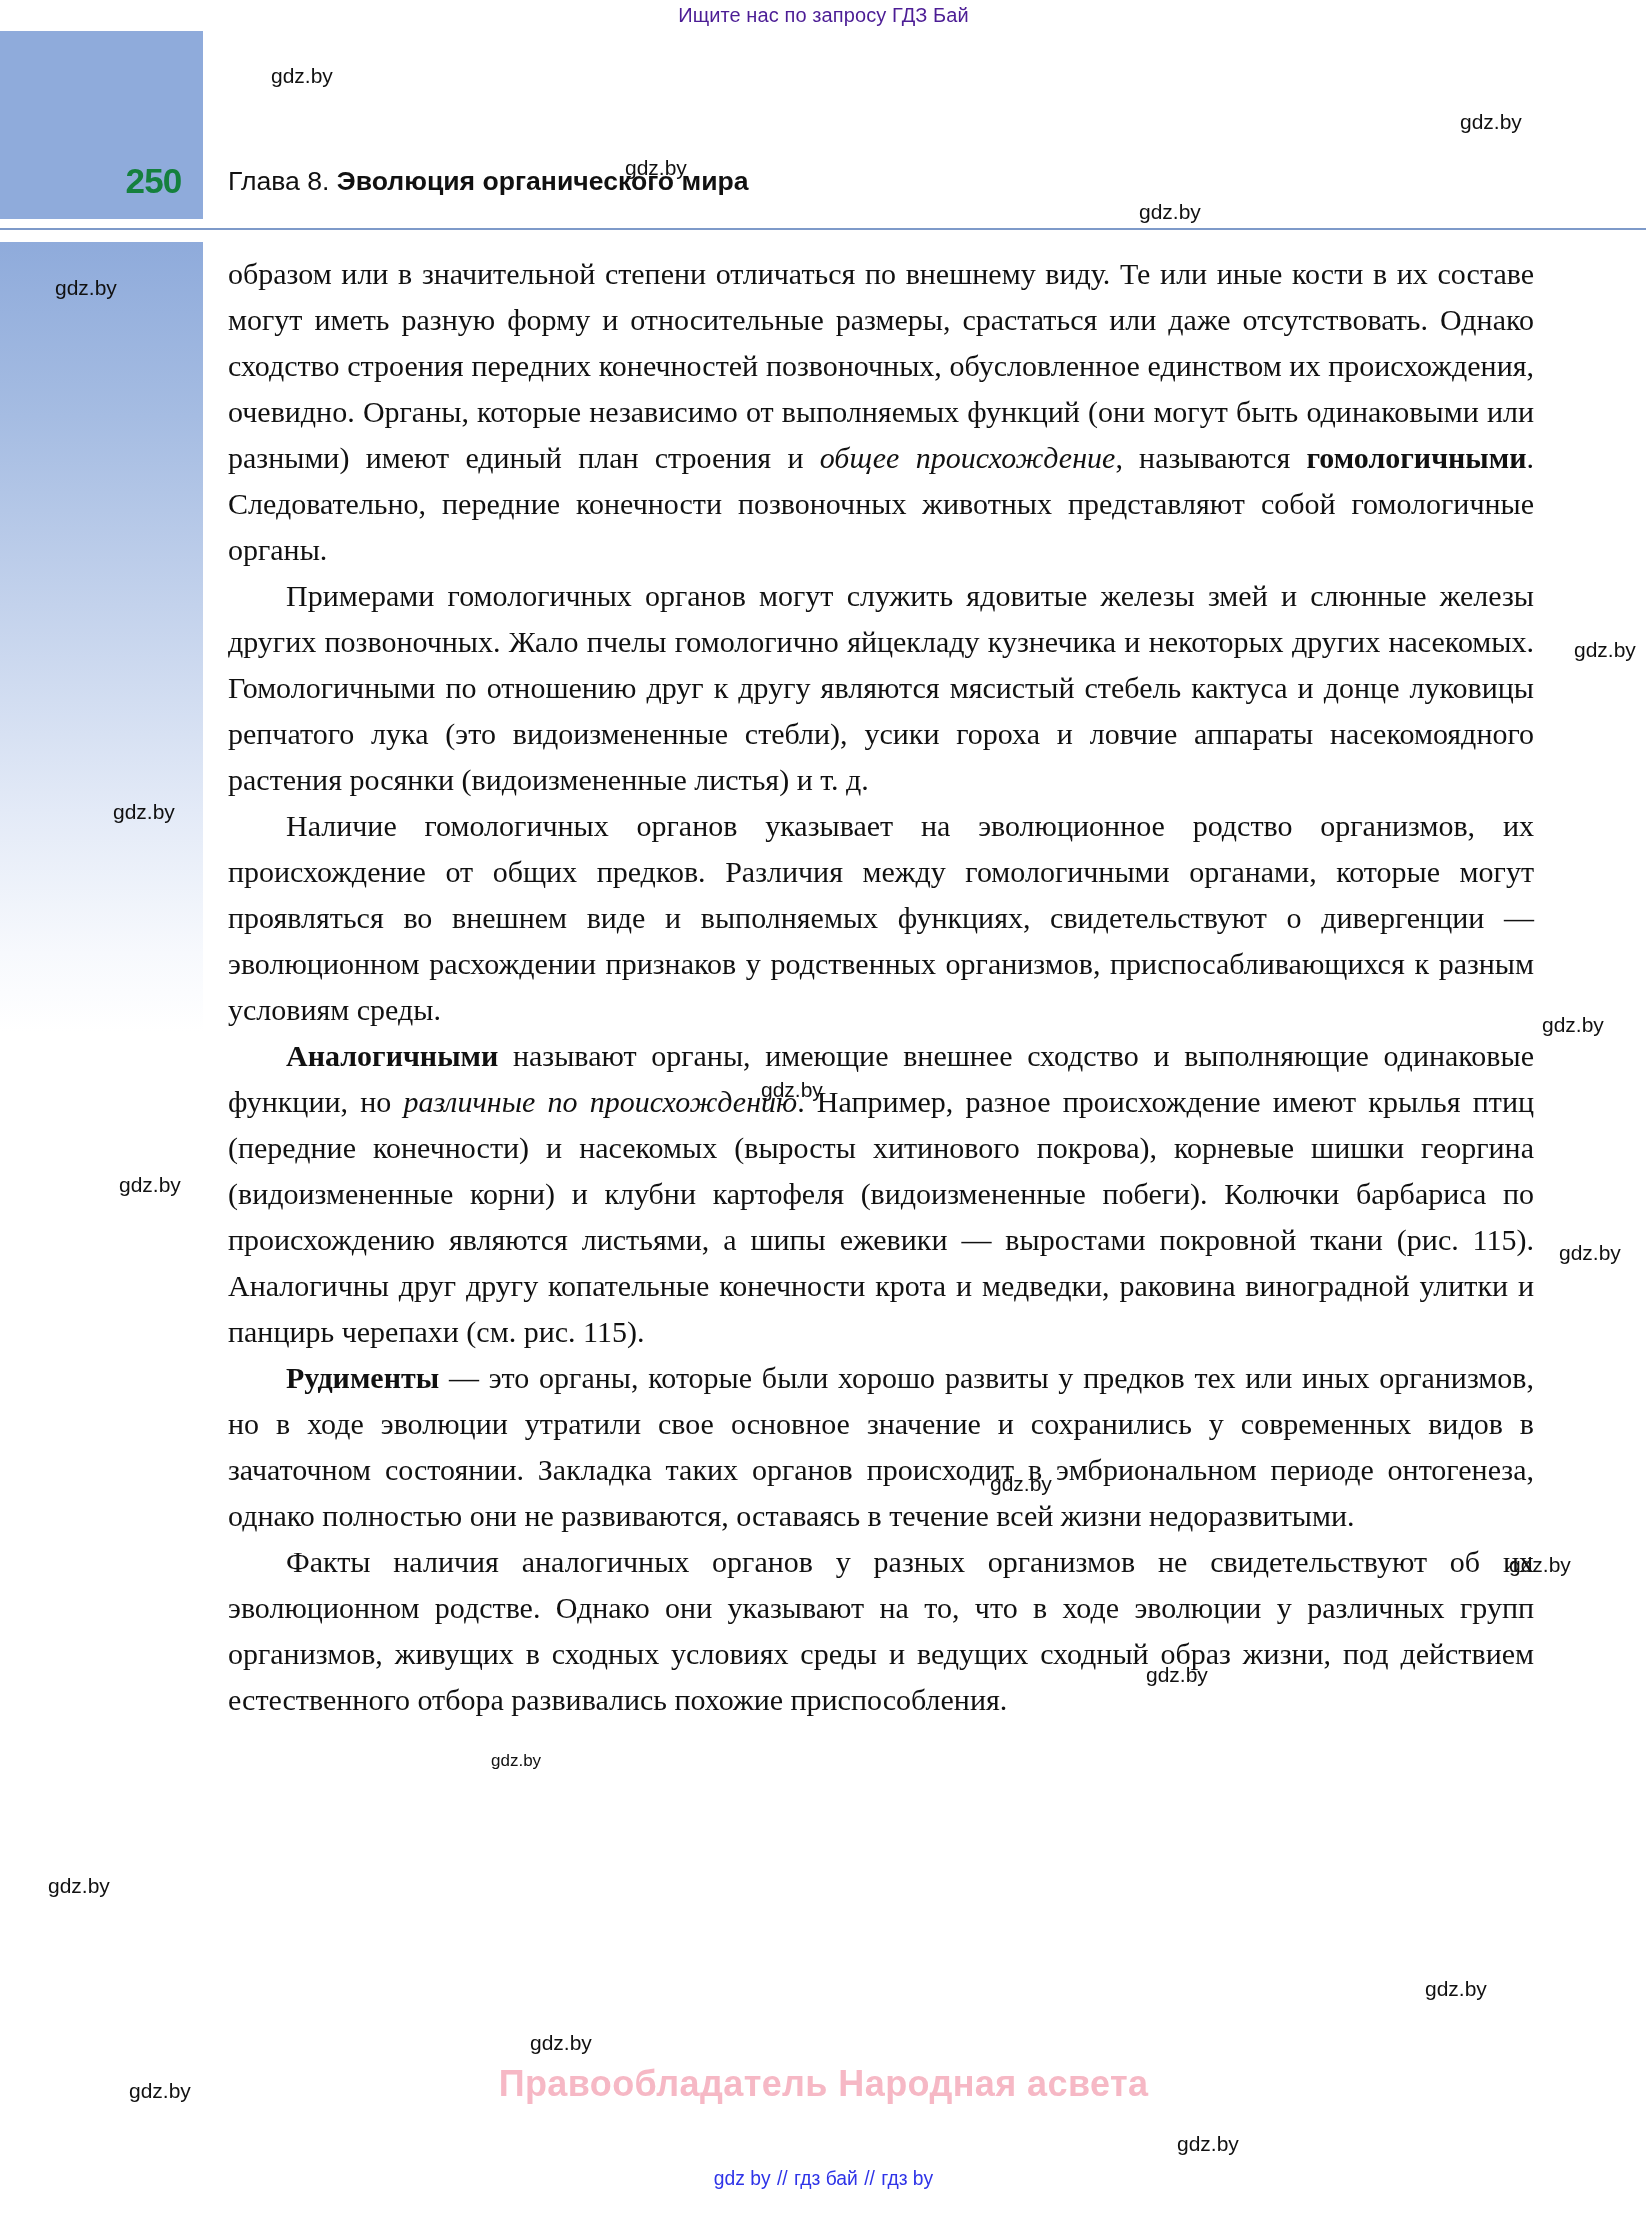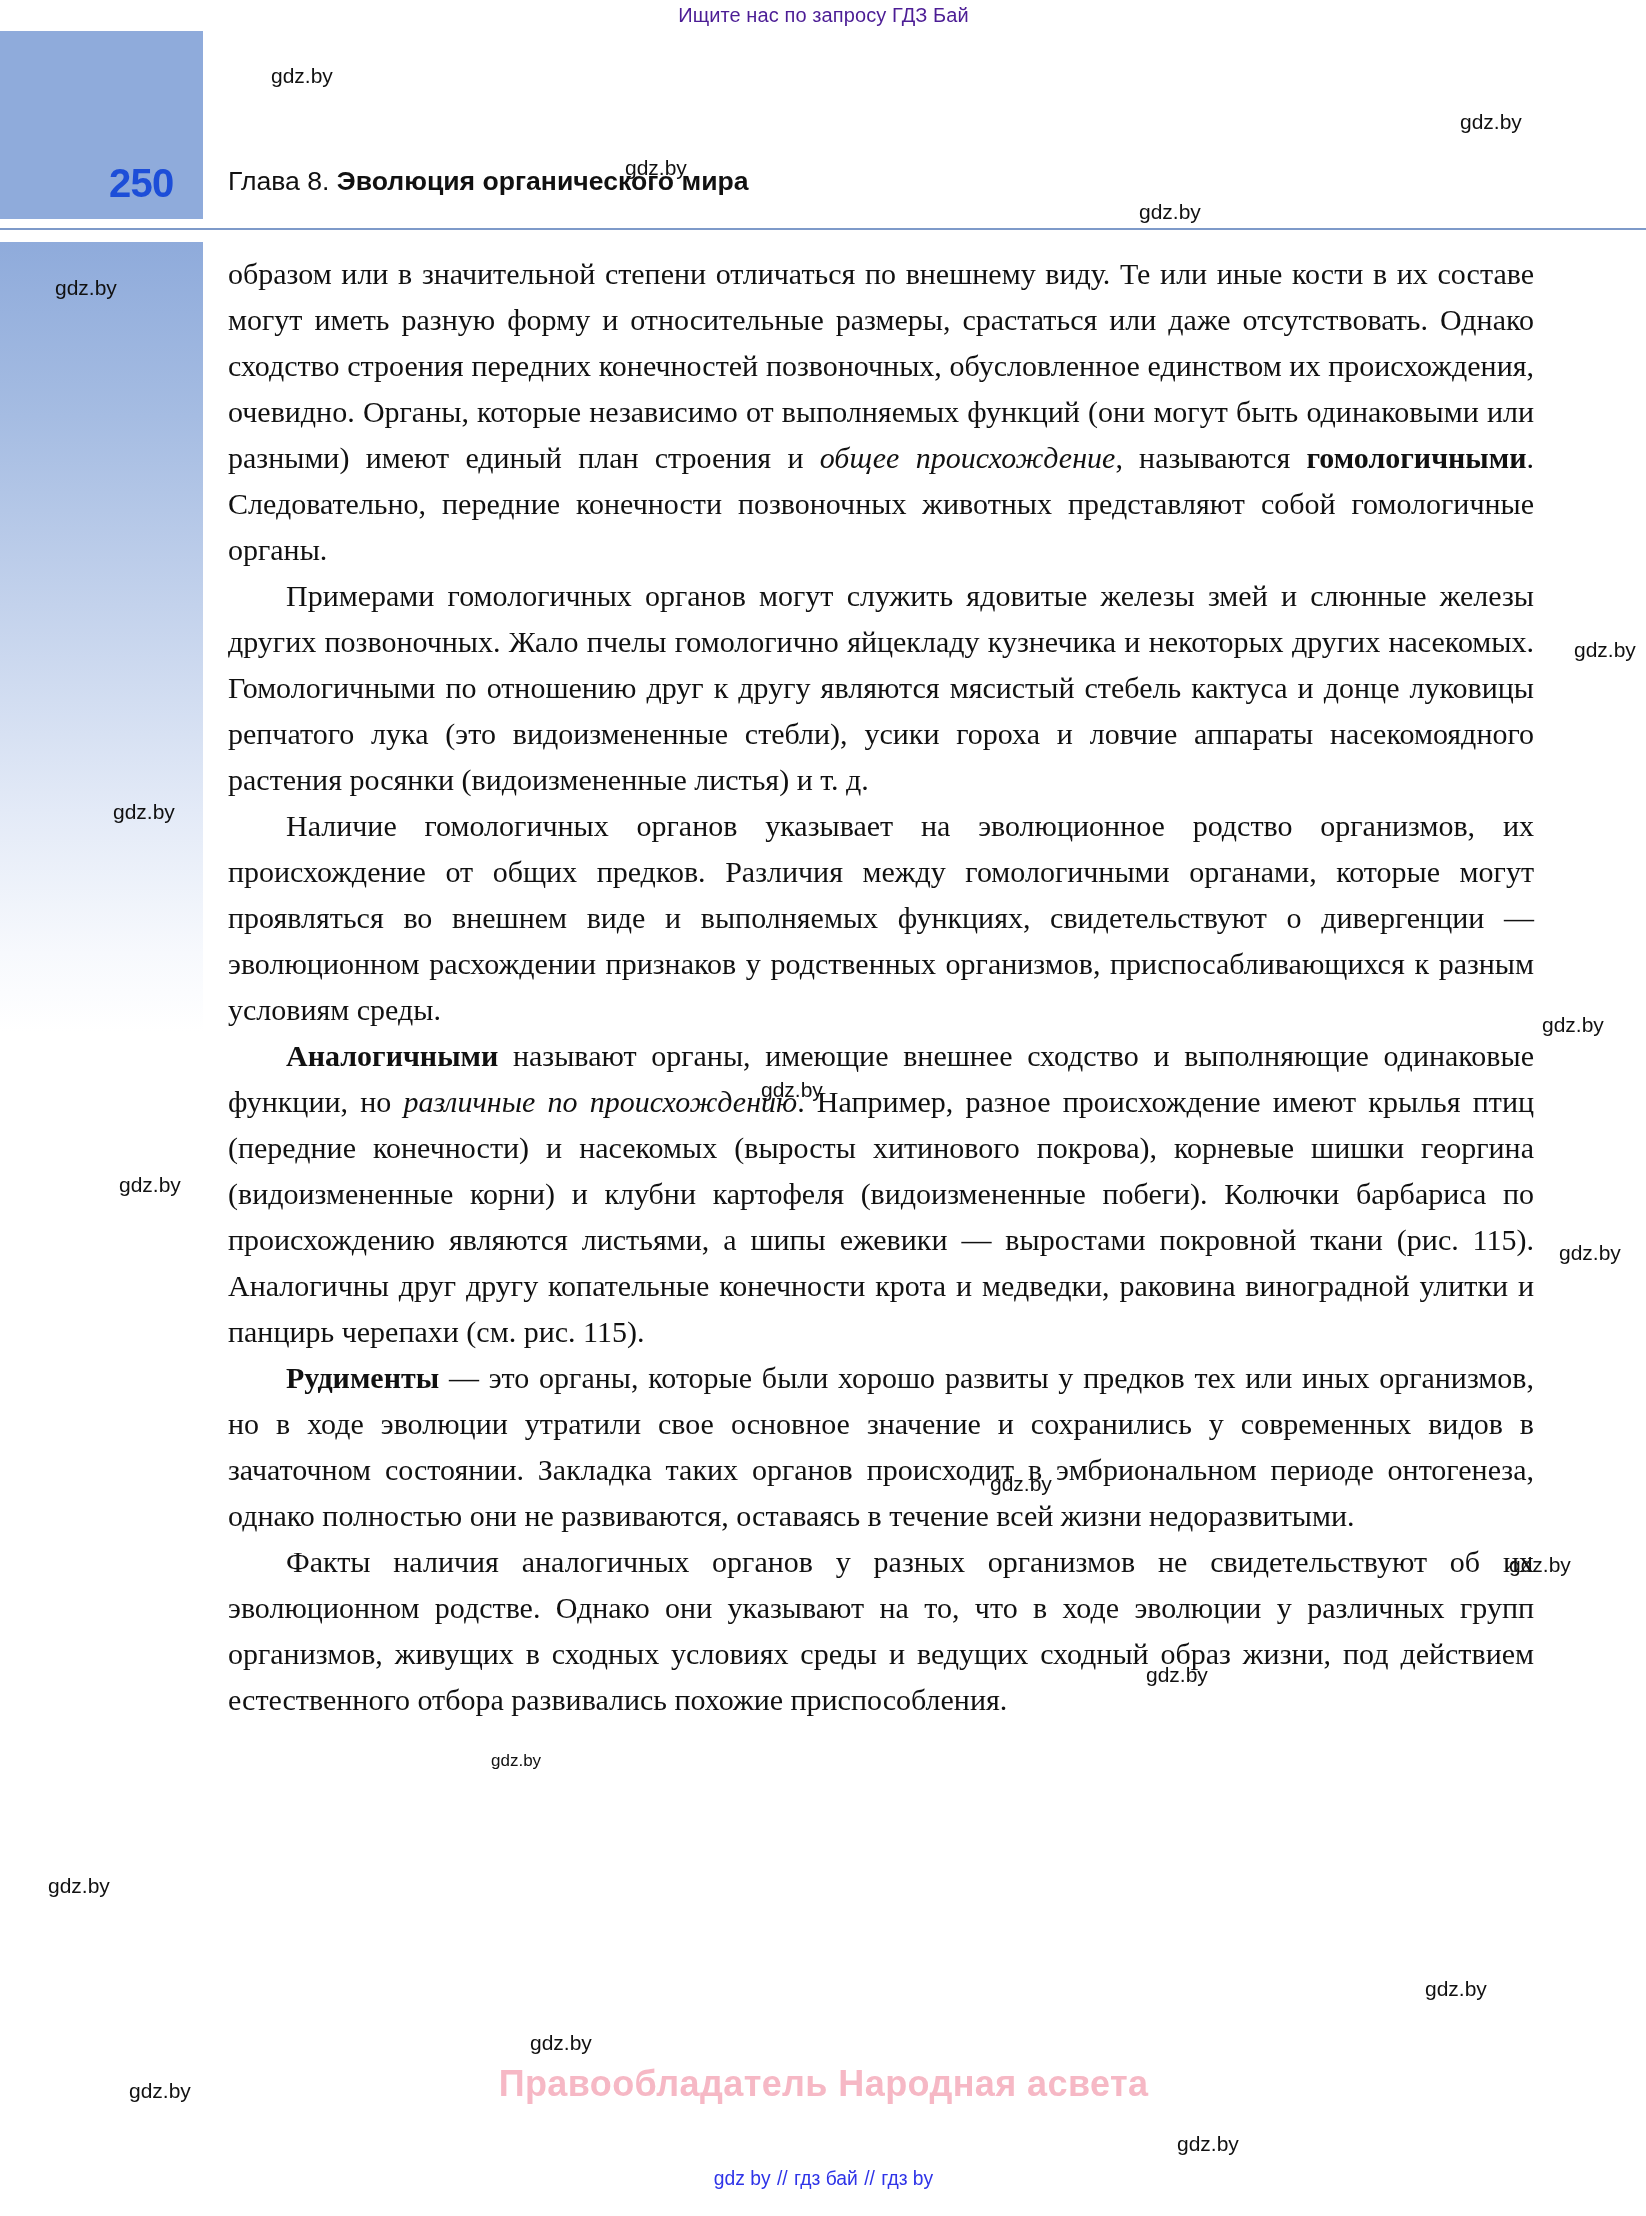--- a/index.html
+++ b/index.html
@@ -65,25 +65,25 @@
     top: 161px;
     width: 1647px;
     height: 58px;
     z-index: 5;
   }
   .page-number {
     position: absolute;
     left: 109px;
     top: 0px;
     width: 89px;
-    text-align: left;
-    font-family: "Liberation Sans", "DejaVu Sans", sans-serif;
-    font-size: 40px;
+    text-align: center;
+    font-family: "Liberation Sans", "DejaVu Sans", sans-serif;
+    font-size: 35px;
     font-weight: 700;
-    color: #1d4ed8;
+    color: #15803d;
     letter-spacing: -0.8px;
   }
   .chapter-line {
     position: absolute;
     left: 228px;
     top: 4.8px;
     font-family: "Liberation Sans", "DejaVu Sans", sans-serif;
     font-size: 26.6px;
     color: #111111;
     white-space: nowrap;

